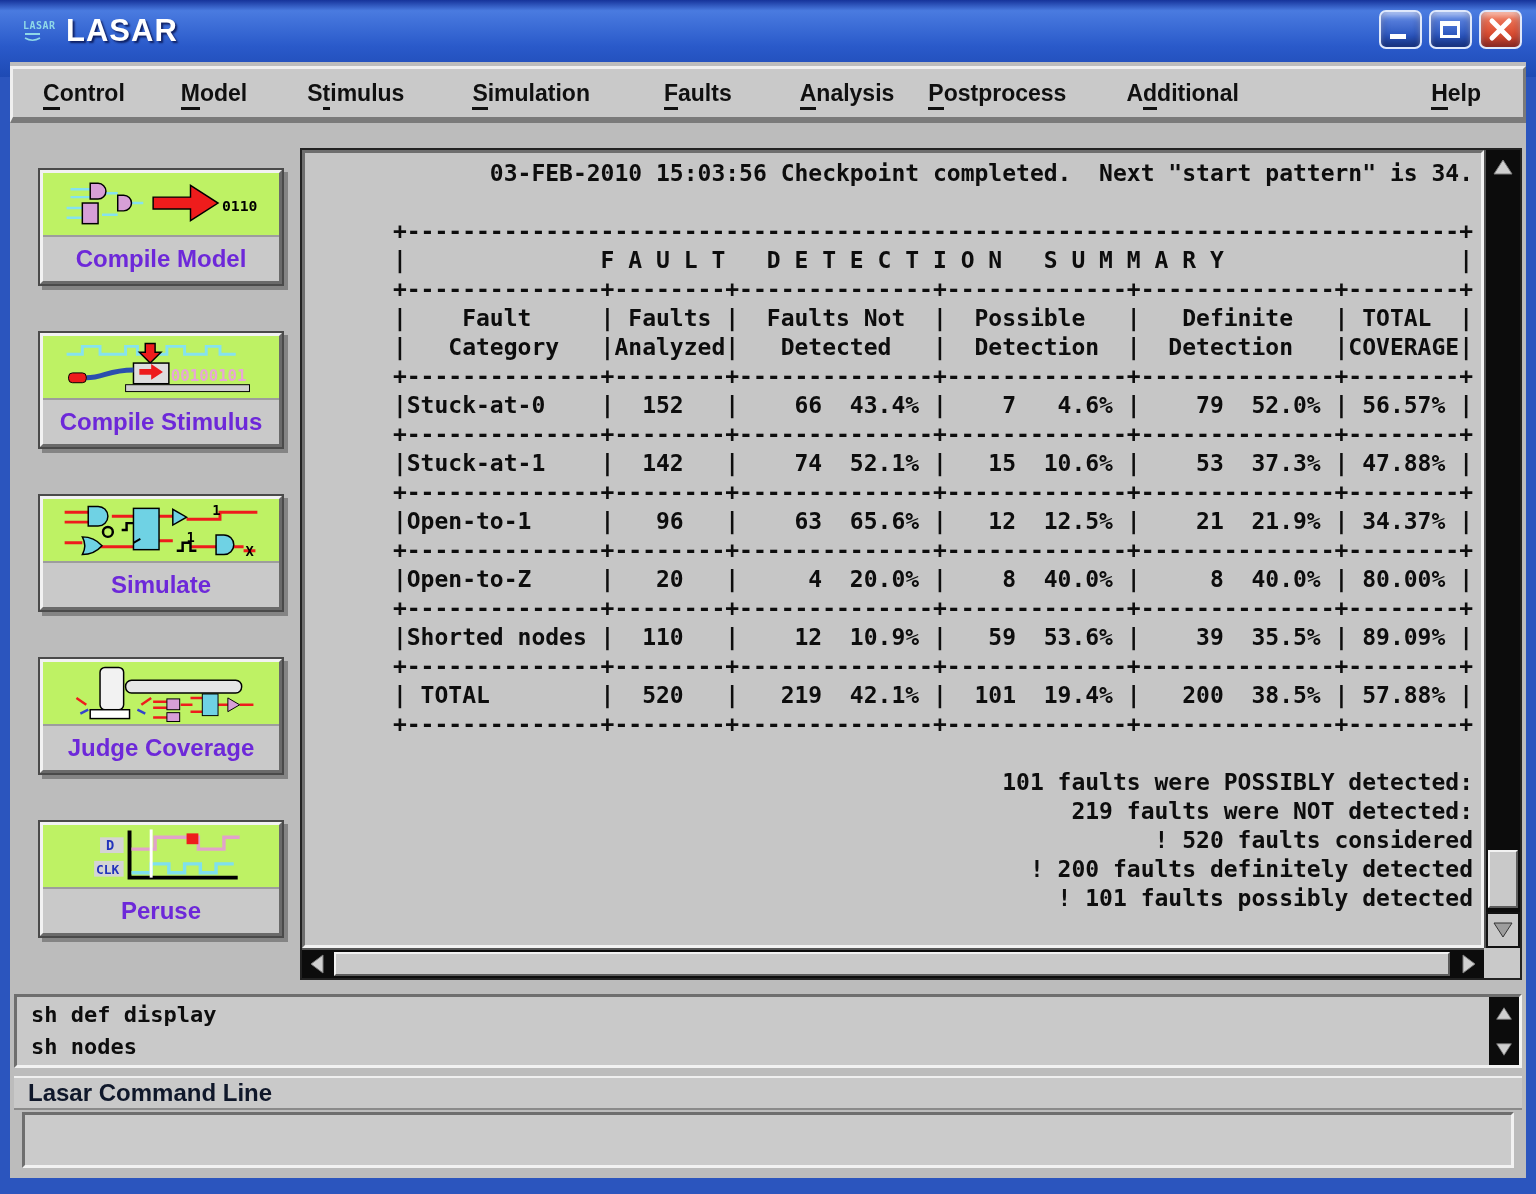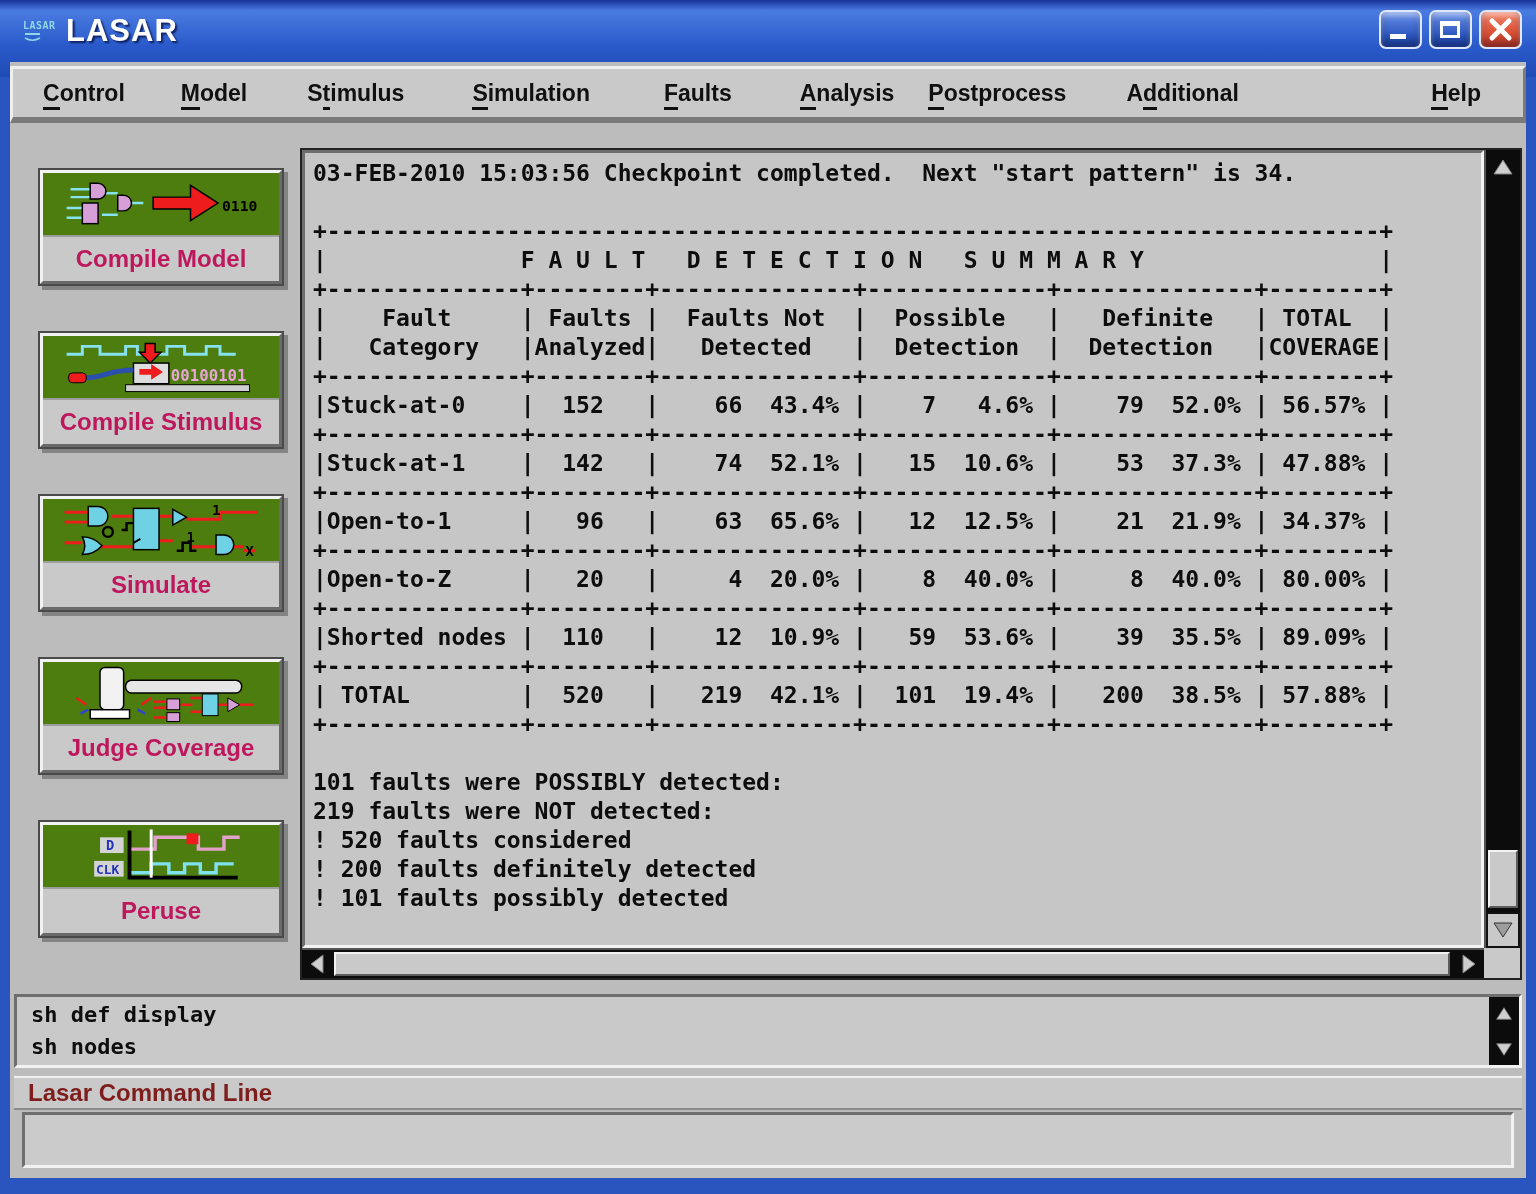--- a/index.html
+++ b/index.html
@@ -47,39 +47,40 @@
     position:absolute; left:38px; width:246px; height:118px;
     border:2px solid #4a4a4a;
     box-shadow:4px 4px 0 rgba(95,95,95,.6);
     background:#C9C9C9;
   }
   .side-btn .inner {
     position:absolute; inset:0;
     border-top:3px solid #f2f2f2; border-left:3px solid #f2f2f2;
     border-right:3px solid #6a6a6a; border-bottom:3px solid #6a6a6a;
   }
-  .btn-icon { position:absolute; left:0; right:0; top:0; height:62px; background:#4d7c0f; overflow:hidden; }
+  .btn-icon { position:absolute; left:0; right:0; top:0; height:62px; background:#bef264; overflow:hidden; }
   .btn-icon svg { width:100%; height:100%; display:block; }
   .btn-label {
     position:absolute; left:0; right:0; bottom:0; height:46px;
     display:flex; align-items:center; justify-content:center;
-    font-size:24px; font-weight:bold; color:#be185d; background:#C9C9C9;
+    font-size:24px; font-weight:bold; color:#6d28d9; background:#C9C9C9;
     border-top:2px solid #9d9d9d;
   }
   
   .terminal-frame {
     position:absolute; left:300px; top:148px; width:1222px; height:832px;
     border:2px solid #222; background:#C9C9C9;
   }
   .term-view {
     position:absolute; left:0; top:0; right:36px; bottom:30px;
     background:#C6C6C6;
     border-top:3px solid #6e6e6e; border-left:3px solid #6e6e6e;
     border-bottom:3px solid #f2f2f2; border-right:3px solid #f2f2f2;
     overflow:hidden;
+    text-align:right;
   }
   .term-view pre {
     margin:0; padding:6px 8px;
     font-family:"DejaVu Sans Mono", monospace;
     font-size:23px; line-height:29px; font-weight:bold; color:#0d0d0d;
     white-space:pre;
   }
   .vscroll { position:absolute; right:0; top:0; width:36px; bottom:30px; background:#0C0C0C; border-left:2px solid #555; }
   .hscroll { position:absolute; left:0; right:36px; bottom:0; height:30px; background:#0C0C0C; border-top:2px solid #555; }
   .scroll-btn { position:absolute; display:flex; align-items:center; justify-content:center; }
@@ -103,21 +104,21 @@
     margin:0; padding:2px 14px;
     font-family:"DejaVu Sans Mono", monospace;
     font-size:22px; line-height:32px; font-weight:bold; color:#0d0d0d; white-space:pre;
   }
   .console .mini-scroll { position:absolute; right:0; top:0; bottom:0; width:30px; background:#0C0C0C; }
   .label-bar {
     position:absolute; left:14px; top:1076px; width:1508px; height:34px;
     background:#C9C9C9; border-top:2px solid #efefef; border-bottom:2px solid #8a8a8a;
     display:flex; align-items:center;
   }
-  .label-bar span { font-size:24px; font-weight:bold; color:#7f1d1d; margin-left:14px;text-align:center; }
+  .label-bar span { font-size:24px; font-weight:bold; color:#0f172a; margin-left:14px;text-align:center; }
   .cmd-input-wrap {
     position:absolute; left:22px; top:1112px; width:1492px; height:56px;
     background:#CBCBCB;
     border-top:3px solid #6e6e6e; border-left:3px solid #6e6e6e;
     border-bottom:3px solid #f2f2f2; border-right:3px solid #f2f2f2;
   }
   .cmd-input-wrap input {
     width:100%; height:100%; border:none; outline:none; background:transparent;
     font-family:"DejaVu Sans Mono", monospace; font-size:22px; font-weight:bold; padding:0 10px;
   }

